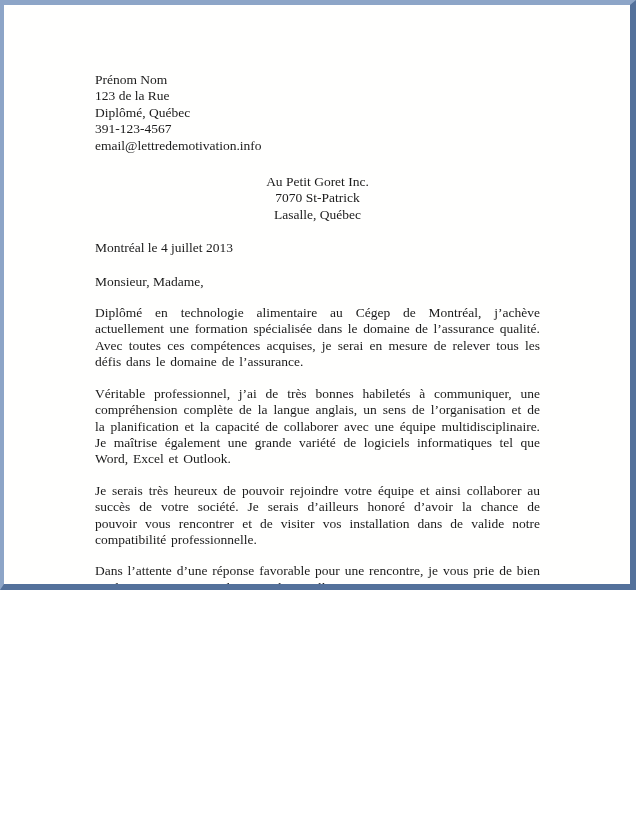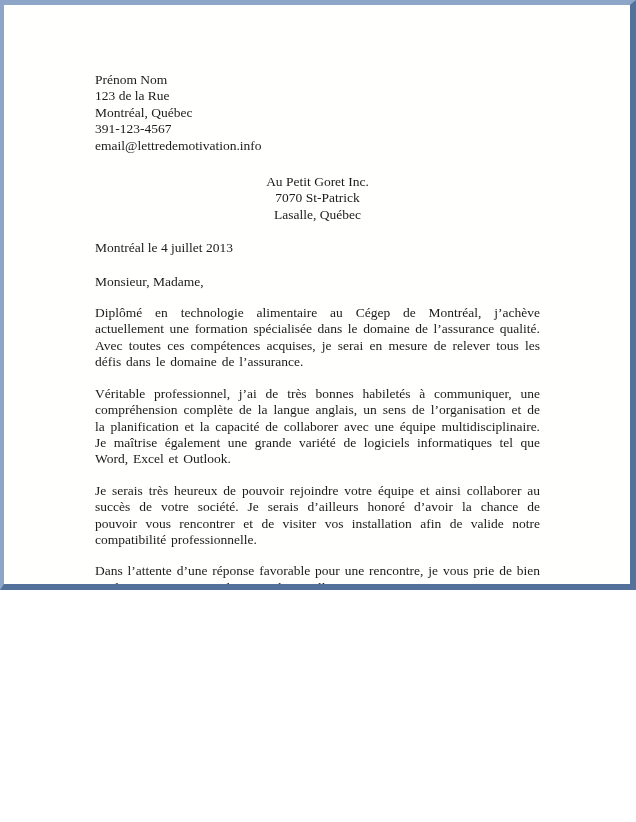--- a/index.html
+++ b/index.html
@@ -55,36 +55,36 @@
 </style>
 </head>
 <body>
 
 <div class="page" style="background: rgb(255, 255, 254); border-color: rgb(141, 165, 199) rgb(84, 113, 155) rgb(84, 113, 155) rgb(141, 165, 199);">
   <div class="content">
 
     <div class="sender-block">
       <div>Prénom Nom</div>
       <div>123 de la Rue</div>
-      <div>Montréal, Québec</div>
+      <div>Diplômé, Québec</div>
       <div>391-123-4567</div>
       <div>email@lettredemotivation.info</div>
     </div>
 
     <div class="recipient-block">
       <div>Au Petit Goret Inc.</div>
       <div>7070 St-Patrick</div>
       <div>Lasalle, Québec</div>
     </div>
 
     <div class="date-line">Montréal le 4 juillet 2013</div>
 
     <div class="salutation">Monsieur, Madame,</div>
 
     <p class="para">Diplômé en technologie alimentaire au Cégep de Montréal, j’achève actuellement une formation spécialisée  dans le domaine de l’assurance qualité. Avec toutes ces compétences acquises, je serai en mesure de relever tous les défis dans le domaine de l’assurance.</p>
     <p class="para">Véritable professionnel, j’ai de très bonnes habiletés à communiquer, une compréhension complète de la langue anglais, un sens de l’organisation et de la planification et la capacité de collaborer avec une équipe multidisciplinaire. Je maîtrise également une grande variété de logiciels informatiques tel que Word, Excel et Outlook.</p>
-    <p class="para">Je serais très heureux de pouvoir rejoindre votre équipe et ainsi collaborer au succès de votre société. Je serais d’ailleurs honoré d’avoir la chance de pouvoir vous rencontrer et de visiter vos installation  afin de valide notre compatibilité  professionnelle.</p>
+    <p class="para">Je serais très heureux de pouvoir rejoindre votre équipe et ainsi collaborer au succès de votre société. Je serais d’ailleurs honoré d’avoir la chance de pouvoir vous rencontrer et de visiter vos installation  dans de valide notre compatibilité  professionnelle.</p>
     <p class="para">Dans l’attente d’une réponse favorable pour une rencontre, je vous prie de bien vouloir accepter mes salutations les meilleures.</p>
 
     <div class="signature">Signature</div>
 
   </div>
 </div>
 
 </body></html>

